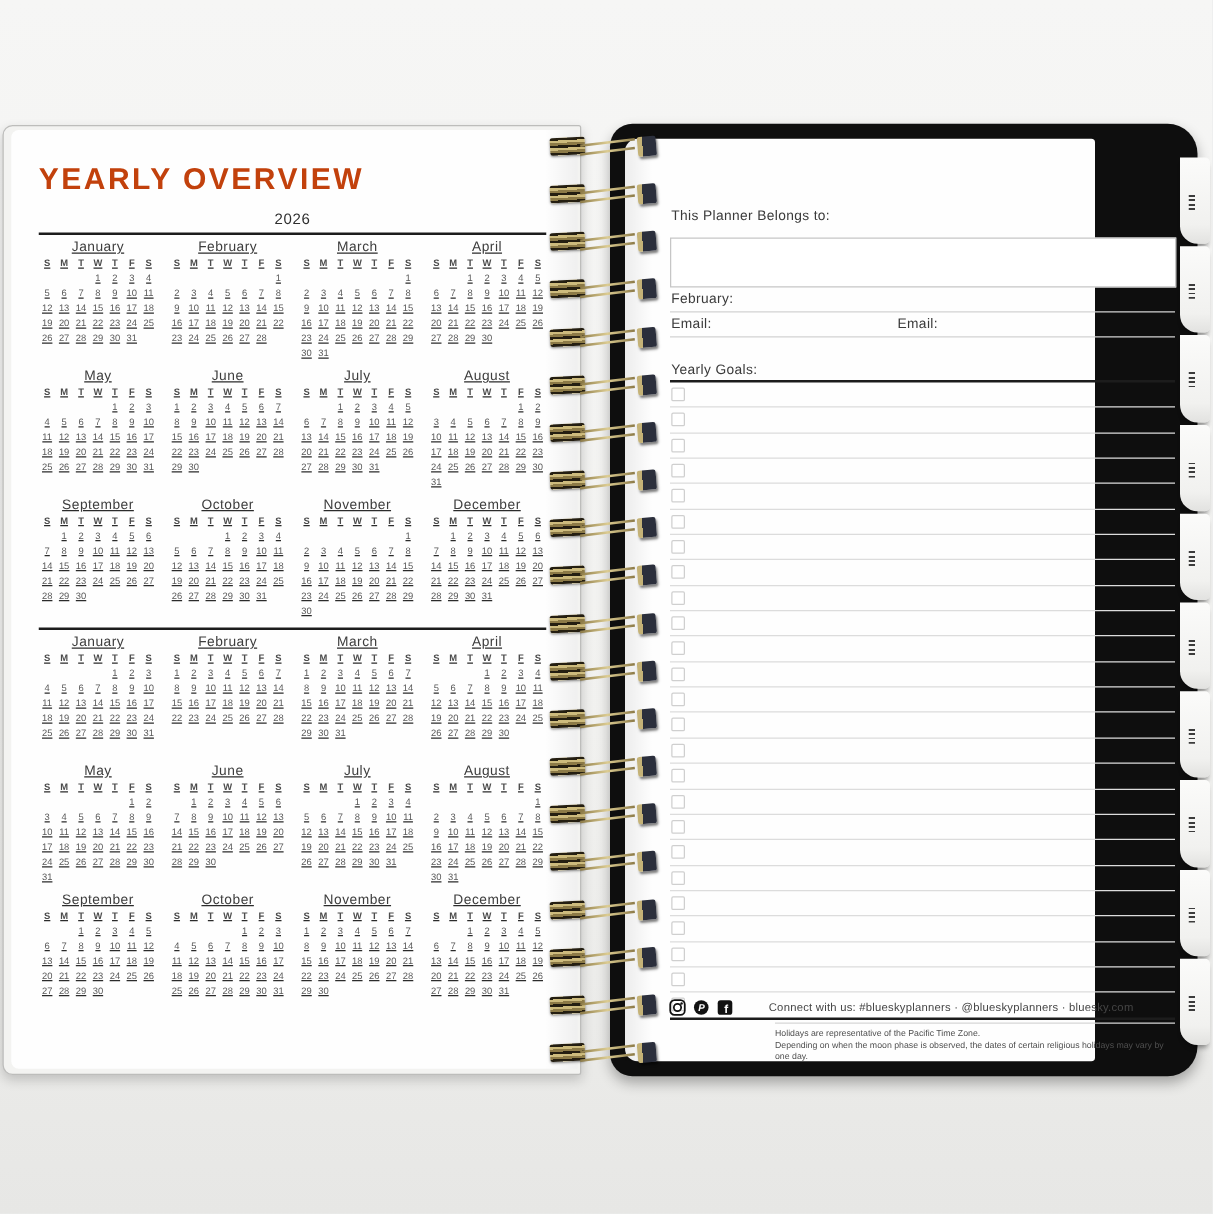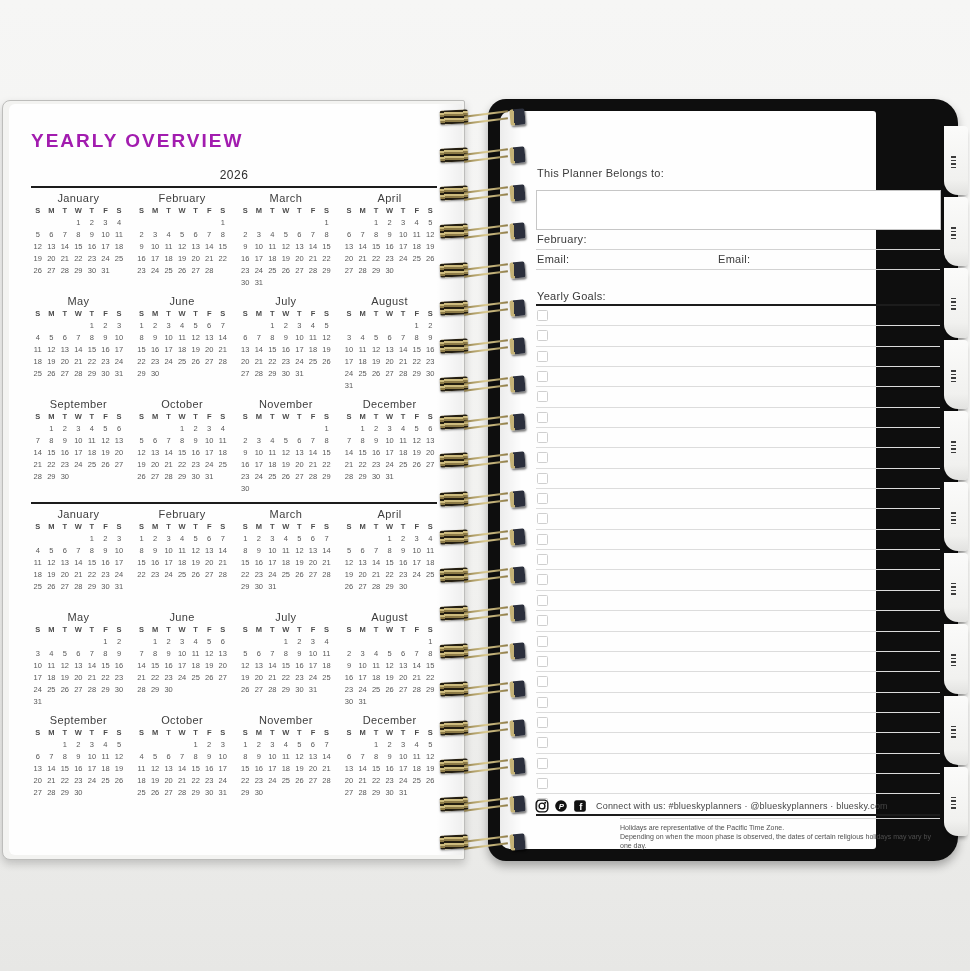--- a/index.html
+++ b/index.html
@@ -8,30 +8,30 @@
     font-family:"Liberation Sans",sans-serif;color:#2b2b2b;}
 
   
   .page-stack{position:absolute;left:2px;top:100px;width:461px;height:758px;
     background:#f3f3f1;border:1px solid #bdbdbb;border-radius:8px 2px 2px 8px;
     box-shadow:0 4px 9px rgba(0,0,0,.18);}
   .left-page{position:absolute;left:9px;top:104px;width:453px;height:751px;
     background:#fefefe;border-radius:6px 0 0 6px;}
   .left-page::after{content:"";position:absolute;right:0;top:0;bottom:0;width:26px;
     background:linear-gradient(90deg,rgba(0,0,0,0) 0%,rgba(0,0,0,.06) 100%);}
-  .page-title{position:absolute;left:22px;top:26px;font-size:19px;font-weight:700;
-    letter-spacing:2px;color:#a21caf;}
+  .page-title{position:absolute;left:22px;top:26px;font-size:24px;font-weight:700;
+    letter-spacing:2px;color:#c2410c;}
 
   .year-block{position:absolute;left:22px;right:25px;}
   #year-2025{top:64px;}
   #year-2026{top:398px;}
   .year-label{text-align:center;font-size:12px;color:#2e2e2e;letter-spacing:.5px;margin-bottom:4px;}
   .year-rule{border-top:2px solid var(--ink,#1c1c1c);}
   .months-grid{display:grid;grid-template-columns:repeat(4,1fr);column-gap:9px;
-    grid-template-rows:repeat(3,97px);row-gap:6px;margin-top:4px;}
+    grid-template-rows:repeat(3,97px);row-gap:6px;margin-top:4px;text-decoration:underline;}
   .month{overflow:visible;}
   .month-name{text-align:center;font-size:11px;color:#3d3d3d;letter-spacing:.4px;height:13px;line-height:13px;}
   .dow-row,.week-row{display:grid;grid-template-columns:repeat(7,1fr);text-align:center;
     font-size:7.5px;line-height:12px;}
   .dow-row{color:#4c4c4c;font-weight:700;}
   .week-row{color:#585858;}
 
   
   .binding{position:absolute;left:440px;top:107px;width:85px;height:745px;
     display:flex;flex-direction:column;justify-content:space-between;z-index:5;}
@@ -63,21 +63,21 @@
 
   .goals-list{position:absolute;left:36px;top:195px;width:404px;border-bottom:2px solid var(--ink,#1c1c1c);}
   .goal-row{position:relative;height:19.35px;border-bottom:1px solid #dcdcdc;}
   .goal-row:last-child{border-bottom:none;}
   .goal-checkbox{position:absolute;left:1px;top:4px;width:9px;height:9px;
     border:1px solid #cfcfcf;border-radius:1.5px;background:#fff;}
 
   .rp-footer{position:absolute;left:35px;top:688px;width:405px;}
   .social-row{display:flex;align-items:center;gap:5px;}
   .social-row svg{display:block;}
-  .connect-text{margin-left:4px;font-size:9px;color:#454545;letter-spacing:.2px;}
+  .connect-text{margin-left:23px;font-size:9px;color:#454545;letter-spacing:.2px;}
   .connect-underline{position:absolute;left:85px;top:19px;width:320px;border-top:1px solid #d6d6d6;}
   .fine-print{margin:10px 0 0 85px;font-size:7px;line-height:9px;color:#4f4f4f;}
 
   
   .tabs-col{position:absolute;left:944px;top:126px;width:24px;height:712px;z-index:3;
     display:flex;flex-direction:column;}
   .edge-tab{position:relative;flex:1;background:linear-gradient(180deg,#fbfbfa 0%,#f1f1ef 78%,#e2e2e0 100%);
     border-radius:0 4px 4px 14px;box-shadow:0 4px 4px -2px rgba(0,0,0,.4);margin-bottom:2px;}
   .edge-tab::after{content:"";position:absolute;left:7px;top:42%;width:5px;height:13px;
     background:repeating-linear-gradient(0deg,#3c3c3c 0 1.5px,rgba(0,0,0,0) 1.5px 3.5px);}

